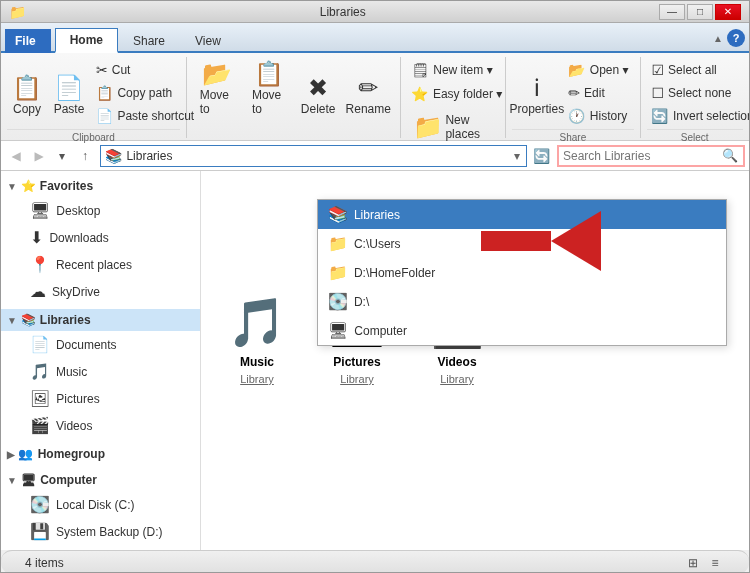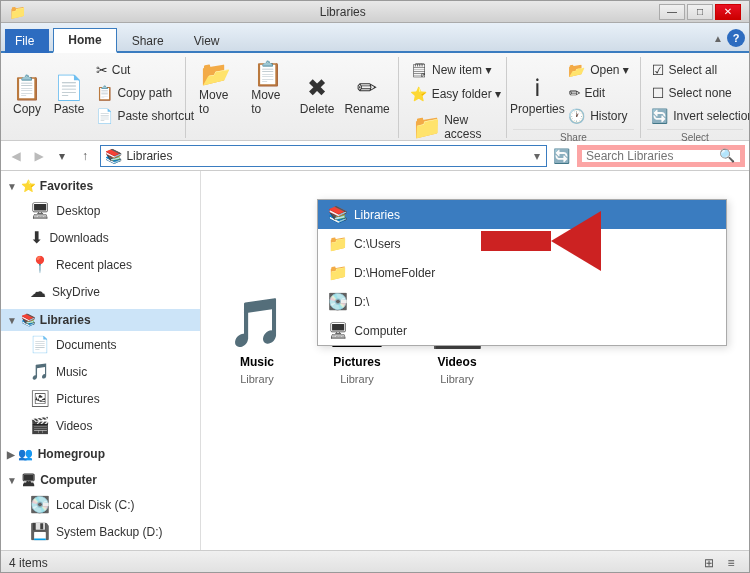--- a/index.html
+++ b/index.html
@@ -59,21 +59,21 @@
     .ribbon-tab.active {
       background: white;
       border: 1px solid #3a7cc0;
       border-bottom: 2px solid white;
       color: #333;
       font-weight: bold;
     }
     .ribbon-tab.file {
       background: #2d6cc0;
       color: white;
-      font-weight: normal;
+      font-weight: bold;
       margin-right: 4px;
       padding-left: 9px;
     }
     .ribbon-tab-right {
       margin-left: auto;
       display: flex;
       align-items: center;
       gap: 4px;
       padding-bottom: 4px;
     }
@@ -193,25 +193,25 @@
     .address-dropdown { color: #666; cursor: pointer; padding: 0 2px; }
     .refresh-btn {
       width: 22px; height: 22px;
       display: flex; align-items: center; justify-content: center;
       cursor: pointer;
       font-size: 14px; color: #555;
     }
     .search-box {
       display: flex;
       align-items: center;
-      border: 5px solid #fca5a5;
+      border: 2px solid #fca5a5;
       background: white;
       height: 22px;
       padding: 0 4px;
-      width: 168px;
+      width: 188px;
     }
     .search-box input {
       border: none; outline: none; font-size: 12px; color: #888; width: 100%; background: transparent;
     }
     .search-icon { color: #aaa; font-size: 13px; }
 
     
     .main-area {
       display: flex;
       height: calc(573px - 22px - 30px - 88px - 30px - 24px);
@@ -271,21 +271,21 @@
       align-items: center;
       gap: 4px;
       cursor: pointer;
       padding: 6px;
       border: 1px solid transparent;
       border-radius: 2px;
       min-width: 80px;
     }
     .library-item .icon { font-size: 48px; }
     .library-item .name { font-size: 12px; text-align: center; font-weight: bold; }
-    .library-item .type { font-size: 11px; color: #666; }
+    .library-item .type { font-size: 11px; color: #666; text-decoration: underline; }
 
     
     .address-dropdown-panel {
       position: absolute;
       top: 0;
       left: 0;
       width: 390px;
       background: white;
       border: 1px solid #aaa;
       box-shadow: 2px 2px 8px rgba(0,0,0,0.15);
@@ -306,23 +306,24 @@
     .dropdown-item .icon { font-size: 16px; }
 
     
     .status-bar {
       height: 24px;
       background: linear-gradient(to bottom, #f0f0f0, #e0e0e0);
       border-top: 1px solid #ccc;
       display: flex;
       align-items: center;
       justify-content: space-between;
-      padding: 0 8px;
-      font-size: 12px;
-      color: #333;
+      padding: 0 24px;
+      font-size: 12px;
+      color: #333;
+      border-radius: 11px;
     }
     .status-view-btns { display: flex; gap: 2px; }
     .status-view-btn {
       width: 20px; height: 18px;
       display: flex; align-items: center; justify-content: center;
       cursor: pointer;
       border: 1px solid transparent;
       font-size: 12px;
       color: #555;
     }
@@ -388,20 +389,21 @@
         <div class="ribbon-btn-small">
           <span class="icon">📋</span>
           <span>Copy path</span>
         </div>
         <div class="ribbon-btn-small">
           <span class="icon">📄</span>
           <span>Paste shortcut</span>
         </div>
       </div>
     </div>
+    <div class="ribbon-group-label">Clipboard</div>
   </div>
 
   <div class="ribbon-group">
     <div class="ribbon-group-content" style="gap:4px;">
       <div class="ribbon-btn-large">
         <span class="icon">📂</span>
         <span>Move to</span>
       </div>
       <div class="ribbon-btn-large">
         <span class="icon">📋</span>
@@ -423,21 +425,21 @@
       <div class="ribbon-btn-small">
         <span class="icon">🗒</span>
         <span>New item ▾</span>
       </div>
       <div class="ribbon-btn-small">
         <span class="icon">⭐</span>
         <span>Easy folder ▾</span>
       </div>
       <div class="ribbon-btn-large" style="height:40px;flex-direction:row;justify-content:flex-start;">
         <span class="icon">📁</span>
-        <span>New access</span>
+        <span>New places</span>
       </div>
     </div>
     <div class="ribbon-group-label">New</div>
   </div>
 
   <div class="ribbon-group">
     <div class="ribbon-group-content">
       <div class="ribbon-btn-large">
         <span class="icon">ℹ</span>
         <span>Properties</span>

